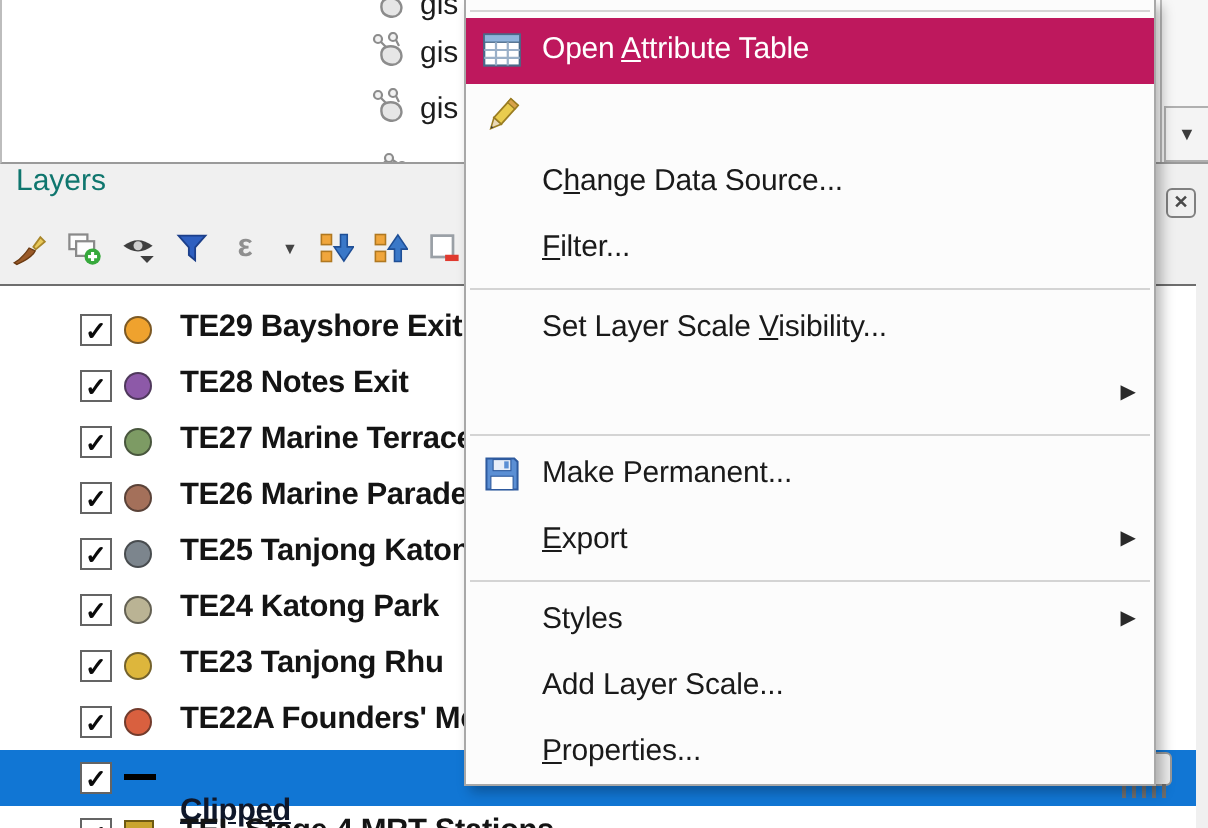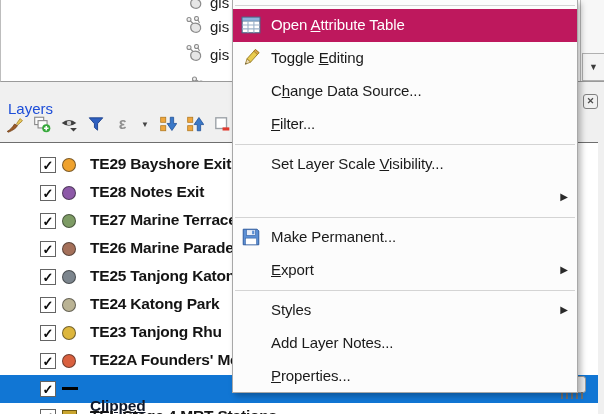--- a/index.html
+++ b/index.html
@@ -20,21 +20,21 @@
     position:absolute; right:0; top:0; width:23px; height:81px;
     background:#f7f7f7; border-left:1px solid #bdbdbd;
   }
   .tp-scrollbtn {
     position:absolute; left:1px; bottom:0; width:21px; height:26px;
     background:#f4f4f4; border:1px solid #b0b0b0;
     display:flex; align-items:center; justify-content:center;
     font-size:9px; color:#3c3c3c;
   }
   
-  .layers-title { position:absolute; left:8px; top:100px; font-size:15px; color:#1d4ed8; }
+  .layers-title { position:absolute; left:8px; top:82px; font-size:15px; color:#0f766e; }
   .close-btn {
     position:absolute; left:583px; top:94px; width:13px; height:13px;
     border:1px solid #808080; border-radius:3px; background:#f0f0f0;
     color:#4a4a4a; font-size:9px; font-weight:bold;
     display:flex; align-items:center; justify-content:center; line-height:1;
   }
   .toolbar { position:absolute; left:4px; top:111px; height:26px; display:flex; align-items:center; gap:6px; }
   .tbtn { width:21px; height:21px; display:flex; align-items:center; justify-content:center; }
   .tbtn.narrow { width:12px; }
   .eps { font-size:16px; font-weight:bold; color:#8f8f8f; line-height:1; }
@@ -290,21 +290,20 @@
     <span class="ico">
       <svg width="20" height="20" viewBox="0 0 18 18">
         <g transform="rotate(42 9 9)">
           <rect x="6.8" y="0.6" width="4.4" height="11.4" fill="#e9cc4e" stroke="#9a7d22" stroke-width="0.8"></rect>
           <rect x="6.8" y="0.6" width="4.4" height="2.2" fill="#d8a24a" stroke="#9a7d22" stroke-width="0.6"></rect>
           <path d="M6.8,12 L9,16.6 L11.2,12 Z" fill="#ead9b8" stroke="#9a7d22" stroke-width="0.7"></path>
           <path d="M8.4,15.4 L9,16.6 L9.6,15.4 Z" fill="#3a3a3a"></path>
         </g>
       </svg>
     </span>
-    <span class="txt"><span>Toggle </span><span class="u">E</span><span>diting</span></span>
   </div>
 
   <div class="mi">
     <span class="txt"><span>C</span><span class="u">h</span><span>ange Data Source...</span></span>
   </div>
 
   <div class="mi">
     <span class="txt"><span></span><span class="u">F</span><span>ilter...</span></span>
   </div>
 
@@ -338,19 +337,19 @@
   </div>
 
   <div class="msep"></div>
 
   <div class="mi">
     <span class="txt"><span>Styles</span><span class="u"></span><span></span></span>
     <span class="arrow">▶</span>
   </div>
 
   <div class="mi">
-    <span class="txt"><span>Add Layer Notes...</span><span class="u"></span><span></span></span>
+    <span class="txt"><span>Add Layer Scale...</span><span class="u"></span><span></span></span>
   </div>
 
   <div class="mi">
     <span class="txt"><span></span><span class="u">P</span><span>roperties...</span></span>
   </div>
 </div>
 
 </body></html>

